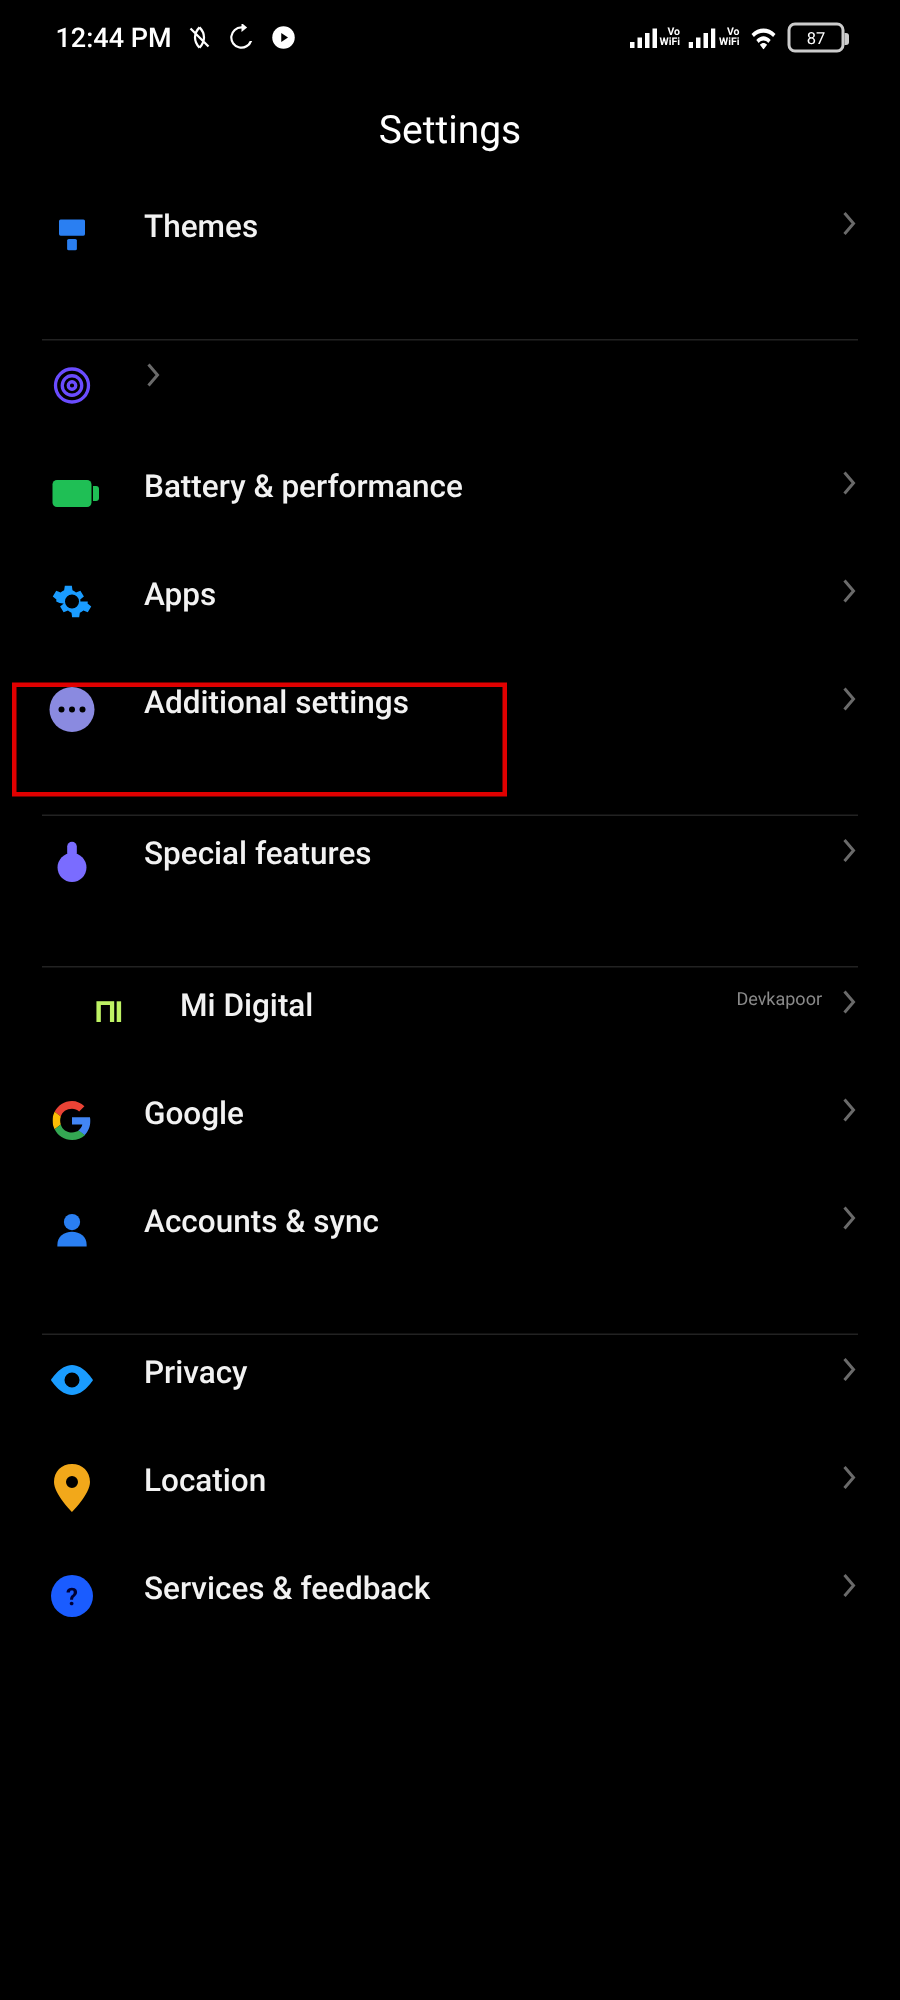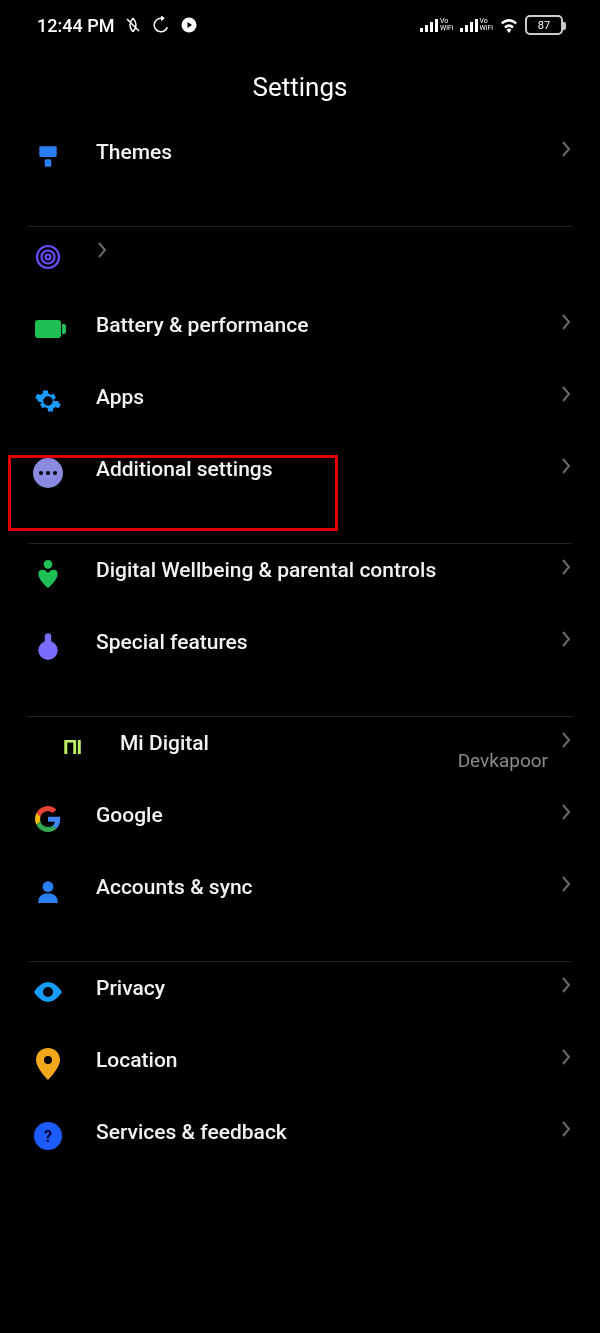--- a/index.html
+++ b/index.html
@@ -3,35 +3,35 @@
 <meta charset="utf-8">
 <style>
   * { box-sizing: border-box; margin: 0; padding: 0; }
   html, body { width: 600px; height: 1333px; background: #000; color: #fff; font-family: -apple-system, Roboto, "Helvetica Neue", Arial, sans-serif; overflow: hidden; }
 
   
   .status-bar { height: 50px; display: flex; align-items: center; justify-content: space-between; padding: 0 37px; font-size: 18px; font-weight: 500; }
   .status-left { display: flex; align-items: center; gap: 10px; }
   .status-right { display: flex; align-items: center; gap: 6px; }
   .status-icon { display: inline-flex; align-items: center; }
-  .vowifi { font-size: 7px; line-height: 7px; font-weight: 400; margin-left: 2px; }
+  .vowifi { font-size: 7px; line-height: 7px; font-weight: 700; margin-left: 2px; text-align: right; }
   .battery-box { border: 2px solid #ccc; border-radius: 5px; width: 38px; height: 20px; position: relative; display: flex; align-items: center; justify-content: center; font-size: 11px; font-weight: 400; }
   .battery-box::after { content:""; position:absolute; right:-5px; top:5px; width:3px; height:8px; background:#ccc; border-radius:0 2px 2px 0; }
 
   
   .header { text-align: center; padding: 22px 0 38px; }
   .header-title { font-size: 26px; font-weight: 400; }
 
   
   .group { border-bottom: 1px solid #222; padding: 0 0 14px; margin: 0 28px 14px; }
   .group:first-of-type { padding-top: 0; }
   .row { display: flex; align-items: flex-start; height: 72px; padding: 0 0 0 4px; cursor: pointer; position: relative; }
   .row .icon { width: 32px; height: 32px; margin-right: 32px; display:flex; align-items:center; justify-content:center; }
   .row .label { font-size: 21px; font-weight: 500; color: #f2f2f2; flex: 1; }
-  .row .value { font-size: 19px; color: #8a8a8a; margin-right: 12px; margin-top: 18px; }
+  .row .value { font-size: 12px; color: #8a8a8a; margin-right: 12px; }
   .row .chev { width: 12px; display:flex; align-items:center; justify-content:center; }
   .row .chev svg { stroke: #6a6a6a; }
 
   .highlight-box { position:absolute; border: 3px solid #e00000; left: -20px; right: 234px; top: -2px; bottom: -2px; pointer-events: none; }
 
   
   .c-themes   svg { fill:#2a7ff2; }
   .c-privacy  svg { fill:#2a7ff2; }
   .c-battery  { background:#1fbf55; width:26px; height:18px; border-radius:3px; position:relative; }
   .c-battery::after{content:"";position:absolute;right:-5px;top:4px;width:4px;height:10px;background:#1fbf55;border-radius:0 2px 2px 0;}
@@ -175,34 +175,20 @@
     <div class="label">Additional settings</div>
     <div class="chev">
         <svg width="10" height="18" viewBox="0 0 10 18" fill="none" stroke-width="2">
           <path d="M2 2l6 7-6 7"></path>
         </svg>
       </div>
   </div>
 </div>
 
 <div class="group">
-  <div class="row">
-    <div class="icon c-wellbeing">
-      <svg width="26" height="30" viewBox="0 0 24 28">
-          <circle cx="12" cy="5" r="4"></circle>
-          <path d="M12 27 C6 22 3 17 3 14 C3 11 5 10 7 10 C9 10 11 12 12 13 C13 12 15 10 17 10 C19 10 21 11 21 14 C21 17 18 22 12 27 Z"></path>
-        </svg>
-    </div>
-    <div class="label">Digital Wellbeing &amp; parental controls</div>
-    <div class="chev">
-        <svg width="10" height="18" viewBox="0 0 10 18" fill="none" stroke-width="2">
-          <path d="M2 2l6 7-6 7"></path>
-        </svg>
-      </div>
-  </div>
 
   <div class="row">
     <div class="icon c-special">
       <svg width="26" height="30" viewBox="0 0 24 28">
           <circle cx="12" cy="18" r="9"></circle>
           <rect x="9" y="2" width="6" height="10" rx="3"></rect>
         </svg>
     </div>
     <div class="label">Special features</div>
     <div class="chev">

